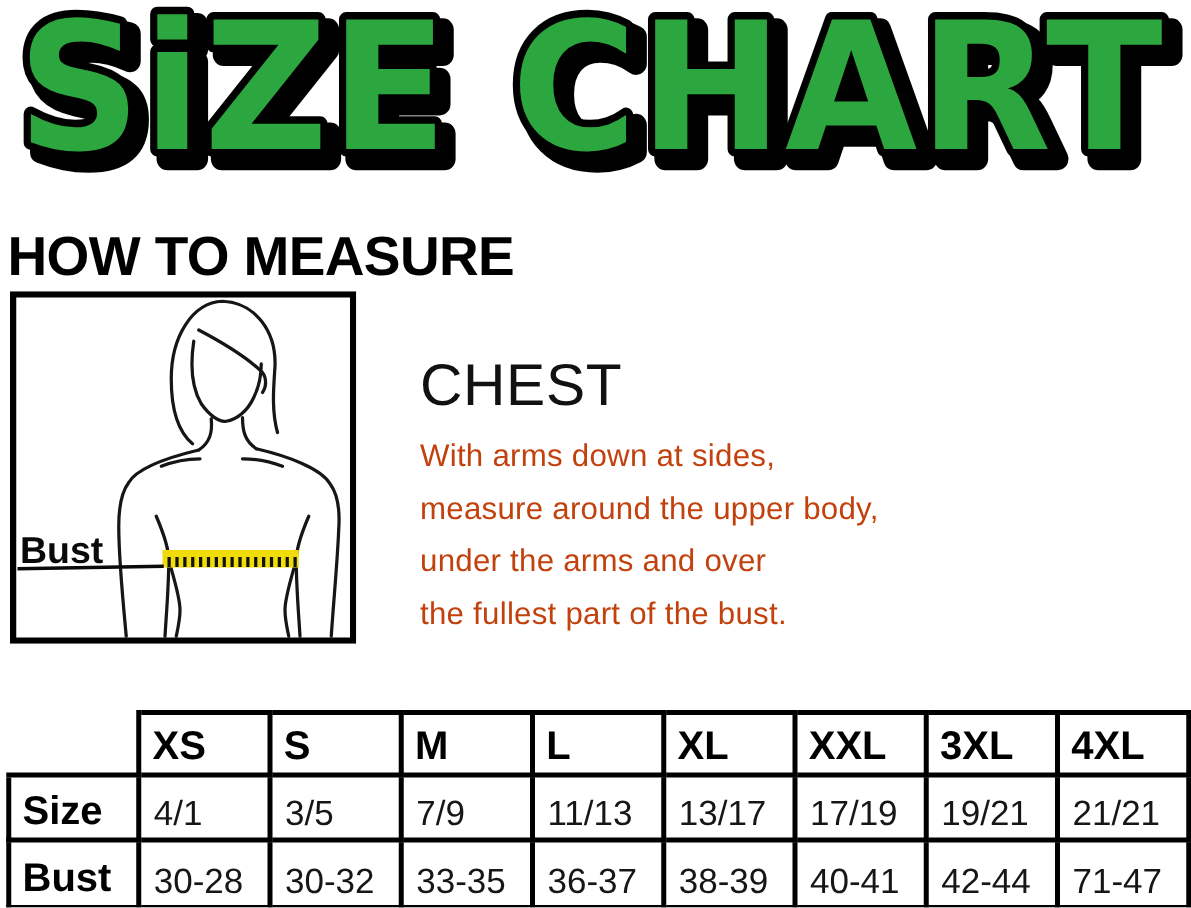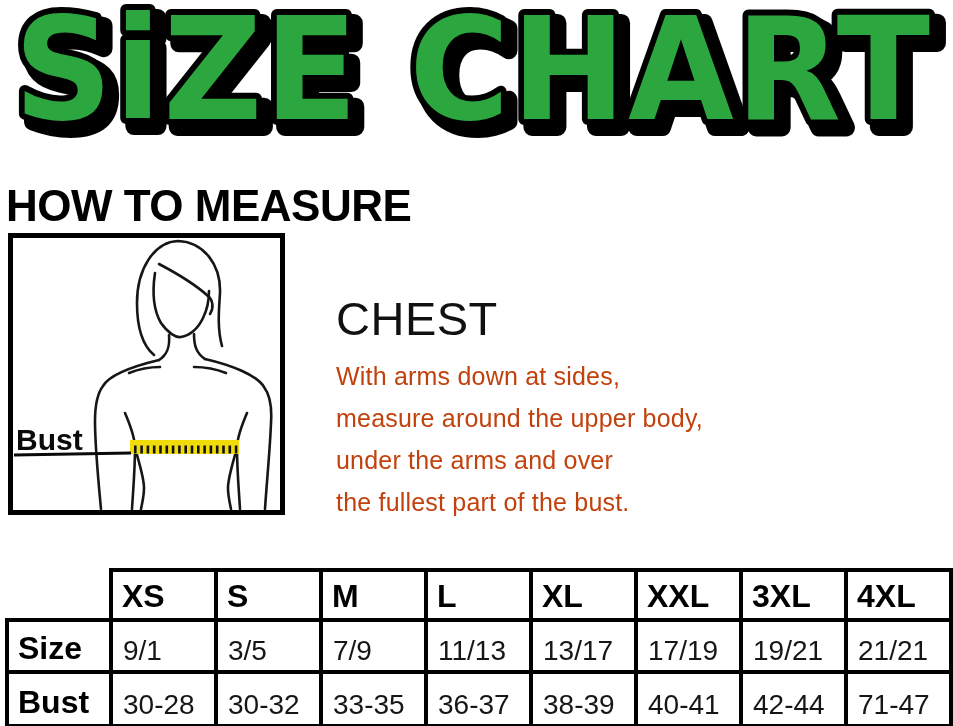--- a/index.html
+++ b/index.html
@@ -31,21 +31,21 @@
   .sketch { fill:none; stroke:#161616; stroke-width:2.6; stroke-linecap:round; }
   .frame  { fill:none; stroke:#000; stroke-width:5; }
   .tape   { fill:var(--yellow); }
   .ticks  { stroke:#131313; stroke-width:8; stroke-dasharray:2.6 3.7; fill:none; }
   .bust-text { font-family:"Liberation Sans", sans-serif; font-weight:bold;
                font-size:30px; fill:#0a0a0a; }
   .pointer { stroke:#0a0a0a; stroke-width:2.8; }
 
   
   .chest-block { position:absolute; left:336px; top:280px; width:612px; }
-  .chest-h { font-size:47px; font-weight:400; letter-spacing:0.5px; color:#111;margin-top:11px; }
+  .chest-h { font-size:47px; font-weight:400; letter-spacing:0.5px; color:#111; }
   .chest-p { margin-top:9px; font-size:25px; line-height:42px; font-weight:400;
              letter-spacing:0.2px; color:#c2410c; white-space:pre-line; }
 
   
   .size-table {
     position:absolute; left:5px; top:568px; width:943px;
     border-collapse:collapse; table-layout:fixed;
   }
   .size-table th, .size-table td {
     border:4px solid #000; background:#fff;
@@ -124,21 +124,21 @@
         <th>S</th>
         <th>M</th>
         <th>L</th>
         <th>XL</th>
         <th>XXL</th>
         <th>3XL</th>
         <th>4XL</th>
       </tr>
       <tr class="r1">
         <th>Size</th>
-        <td>9/1</td>
+        <td>4/1</td>
         <td>3/5</td>
         <td>7/9</td>
         <td>11/13</td>
         <td>13/17</td>
         <td>17/19</td>
         <td>19/21</td>
         <td>21/21</td>
       </tr>
       <tr class="r2">
         <th>Bust</th>

